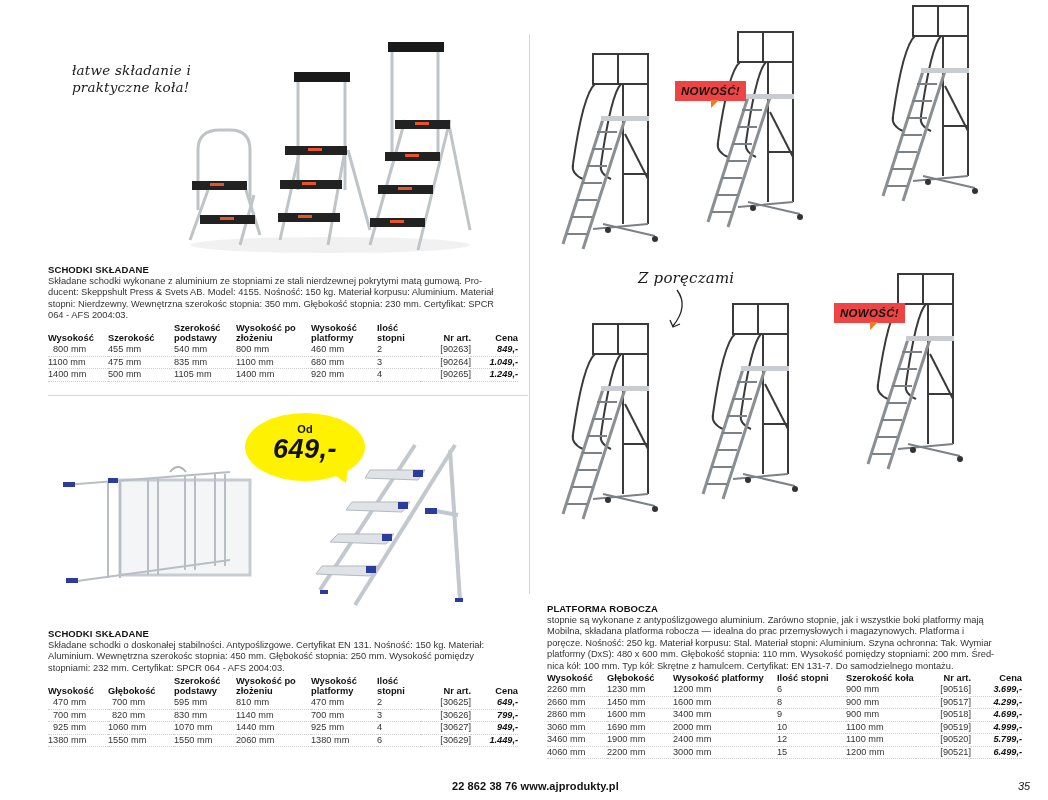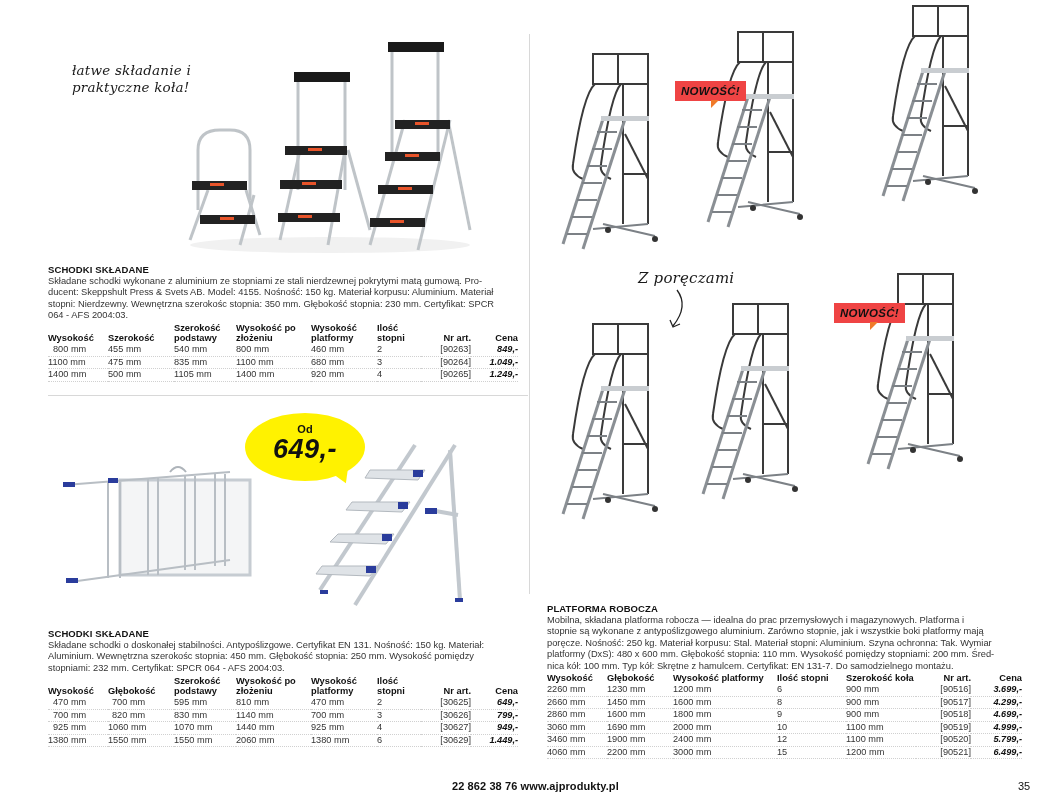--- a/index.html
+++ b/index.html
@@ -371,22 +371,22 @@
 
 <div class="abs handnote" style="left:638px; top:270px; font-size:15px;">Z poręczami</div>
 <svg class="abs" style="left:665px; top:288px;" width="25" height="45" viewBox="0 0 25 45">
   <path d="M12 2 Q24 18 8 38" stroke="#222" stroke-width="1.3" fill="none"></path>
   <path d="M5 32 L8 39 L15 36" stroke="#222" stroke-width="1.3" fill="none"></path>
 </svg>
 
 <div class="abs" style="left:547px; top:603px; width:480px;">
   <div class="section-title">PLATFORMA ROBOCZA</div>
   <div class="section-desc" style="margin-top:1px;">
+    <div>stopnie są wykonane z antypoślizgowego aluminium. Zarówno stopnie, jak i wszystkie boki platformy mają</div>
     <div>Mobilna, składana platforma robocza — idealna do prac przemysłowych i magazynowych. Platforma i</div>
-    <div>stopnie są wykonane z antypoślizgowego aluminium. Zarówno stopnie, jak i wszystkie boki platformy mają</div>
     <div>poręcze. Nośność: 250 kg. Materiał korpusu: Stal. Materiał stopni: Aluminium. Szyna ochronna: Tak. Wymiar</div>
     <div>platformy (DxS): 480 x 600 mm. Głębokość stopnia: 110 mm. Wysokość pomiędzy stopniami: 200 mm. Śred-</div>
     <div>nica kół: 100 mm. Typ kół: Skrętne z hamulcem. Certyfikat: EN 131-7. Do samodzielnego montażu.</div>
   </div>
 </div>
 
 <table class="abs spec" style="left:547px; top:673px; width:475px;">
   <colgroup>
       <col style="width:60px">
       <col style="width:66px">
@@ -422,21 +422,21 @@
       <td>1450 mm</td>
       <td>1600 mm</td>
       <td>8</td>
       <td>900 mm</td>
       <td class="r">[90517]</td>
       <td class="price">4.299,-</td>
     </tr>
     <tr>
       <td>2860 mm</td>
       <td>1600 mm</td>
-      <td>1800 mm</td>
+      <td>3400 mm</td>
       <td>9</td>
       <td>900 mm</td>
       <td class="r">[90518]</td>
       <td class="price">4.699,-</td>
     </tr>
     <tr>
       <td>3060 mm</td>
       <td>1690 mm</td>
       <td>2000 mm</td>
       <td>10</td>
@@ -459,13 +459,13 @@
       <td>3000 mm</td>
       <td>15</td>
       <td>1200 mm</td>
       <td class="r">[90521]</td>
       <td class="price">6.499,-</td>
     </tr>
   </tbody>
 </table>
 
 <div class="abs footer-contact" style="left:452px; top:780px;">22 862 38 76 www.ajprodukty.pl</div>
-<div class="abs page-num" style="left:1018px; top:780px;">35</div>
+<div class="abs page-num" style="left:1018px; top:780px;font-style:italic;">35</div>
 
 </body></html>

